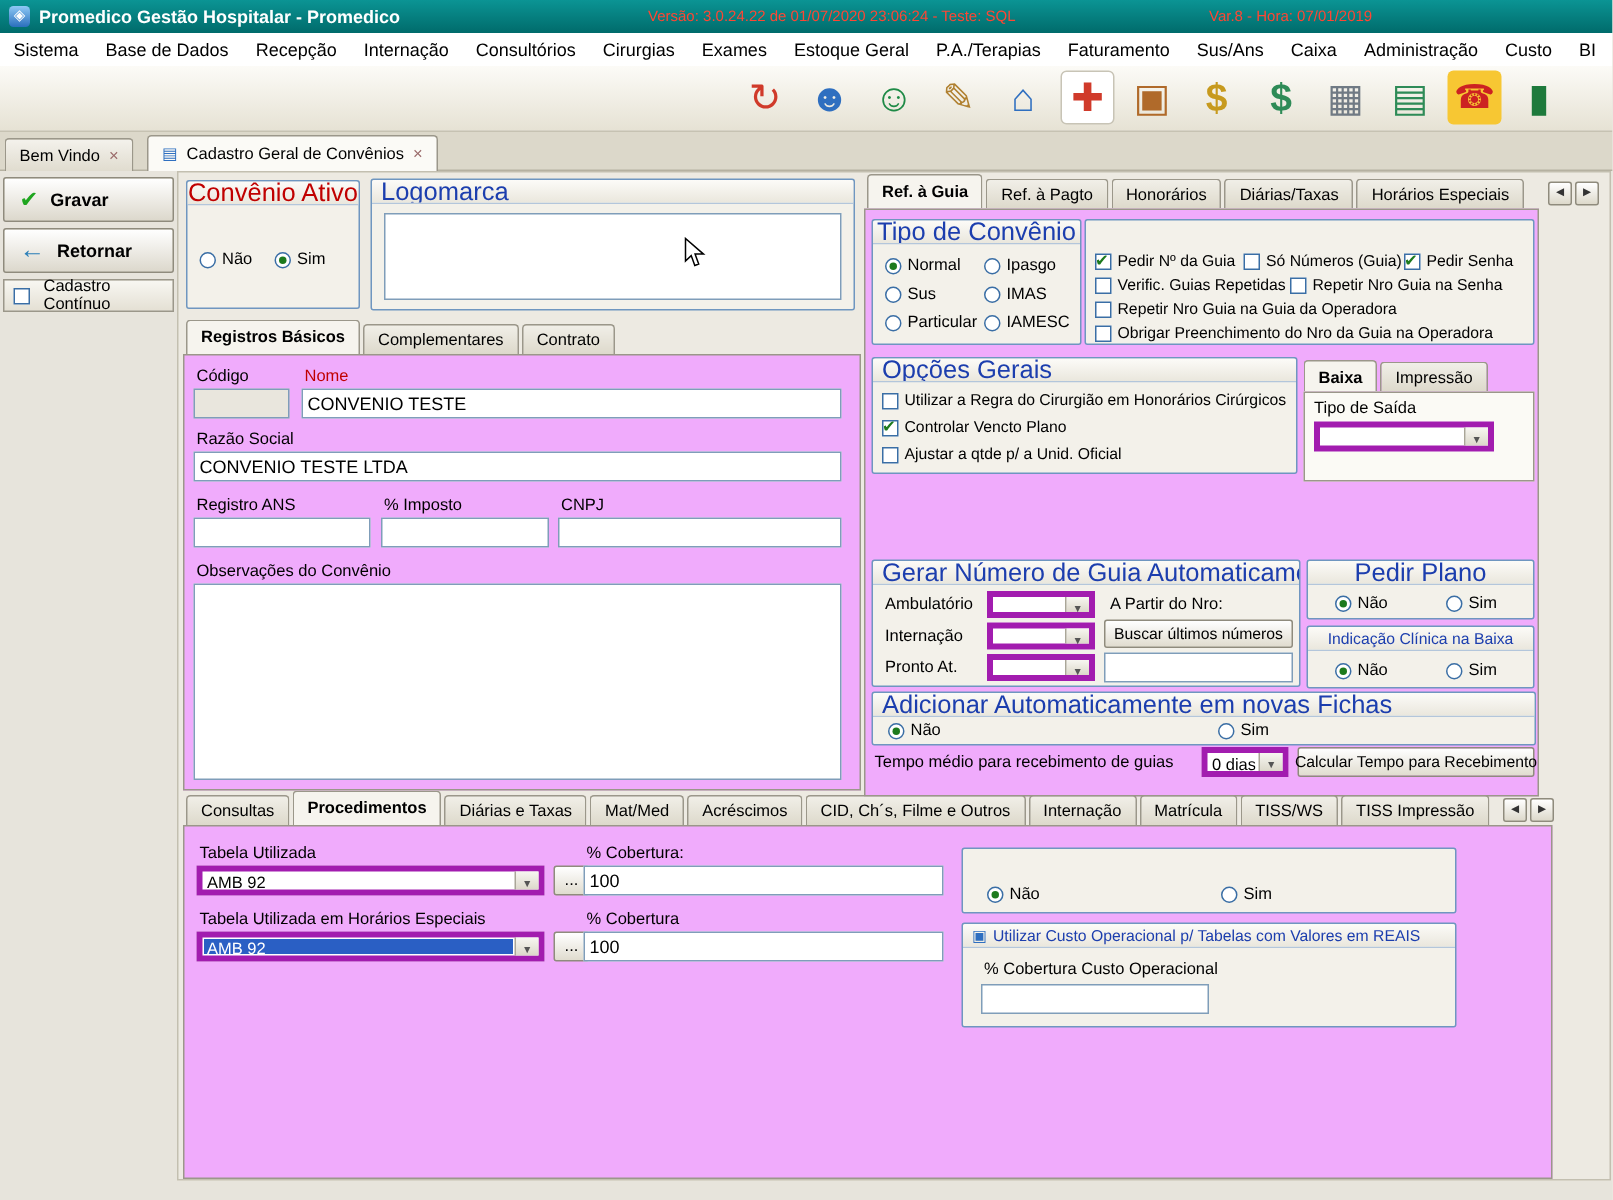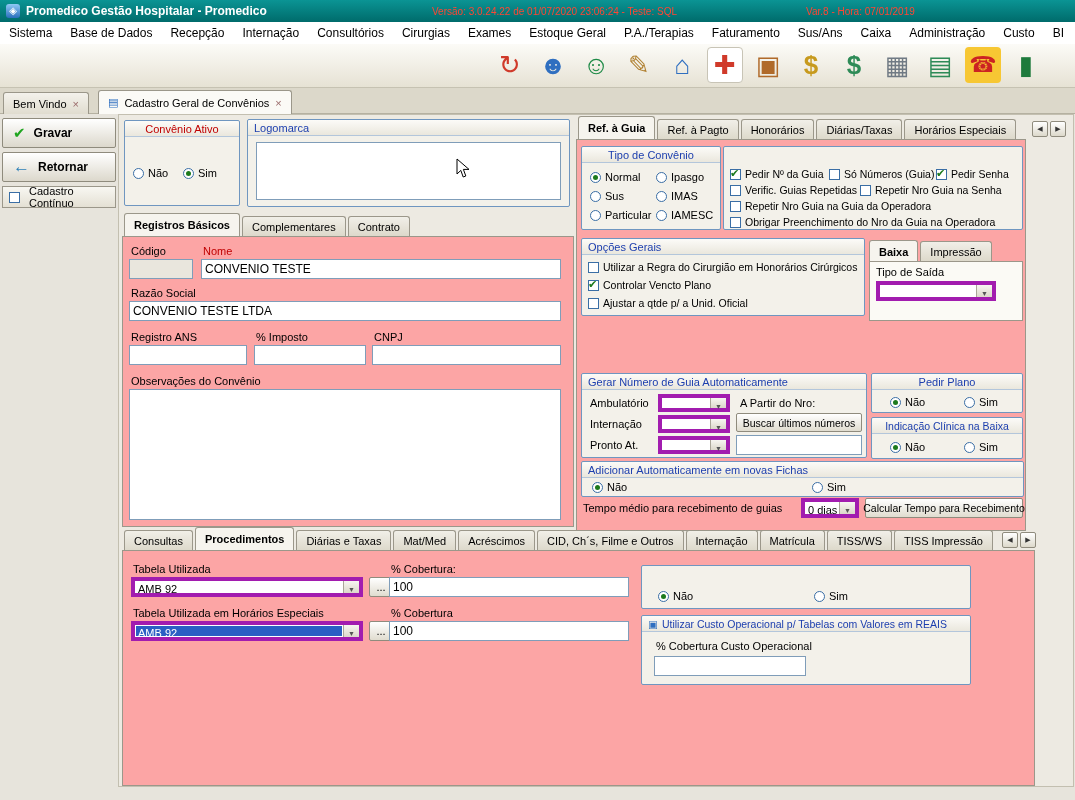--- a/index.html
+++ b/index.html
@@ -44,24 +44,24 @@
   .side-btn { position:absolute; left:2px; width:114px; height:30px;
               background:linear-gradient(#ffffff,#dcd8cc); border:1px solid #8f8b7d; border-radius:2px;
               display:flex; align-items:center; padding-left:10px; gap:8px;
               font-size:12px; font-weight:bold; cursor:pointer; }
   .side-check { position:absolute; left:2px; width:114px; height:22px;
                 background:linear-gradient(#f8f7f2,#e4e0d4); border:1px solid #9b978a;
                 display:flex; align-items:center; padding-left:6px; gap:5px; font-size:11px; }
 
   
   .bigpanel { position:absolute; background:#edeae2; border:1px solid #c3bfb0; }
-  .panel { position:absolute; background:#fca5a5; border:1px solid #9b978a; }
+  .panel { position:absolute; background:#f0abfc; border:1px solid #9b978a; }
   .gbox { position:absolute; border:1px solid #6f96c0; border-radius:2px; background:#f3f1ea; }
   .gtitle { height:16px; padding:0 6px; color:#1c3eae; border-bottom:1px solid #b3c6db;
-            background:linear-gradient(#fcfbf8,#eae7dd); font-size:11px; border-radius:2px 2px 0 0;
+            background:linear-gradient(#fcfbf8,#eae7dd); font-size:17px; border-radius:2px 2px 0 0;
             white-space:nowrap; overflow:hidden; display:flex; align-items:center; gap:4px; }
   .gtitle.center { justify-content:center; }
   .gtitle .red { color:#c00000; }
 
   
   .stab-row { position:absolute; display:flex; align-items:flex-end; overflow:hidden; }
   .stab { height:20px; background:linear-gradient(#f1efe8,#ddd9cb); border:1px solid #9b978a;
           border-bottom:none; border-radius:3px 3px 0 0; padding:0 9px; line-height:20px;
           font-size:11px; margin-right:2px; white-space:nowrap; cursor:pointer; }
   .stab.active { background:#f6f4ee; height:23px; line-height:22px; font-weight:bold; }

